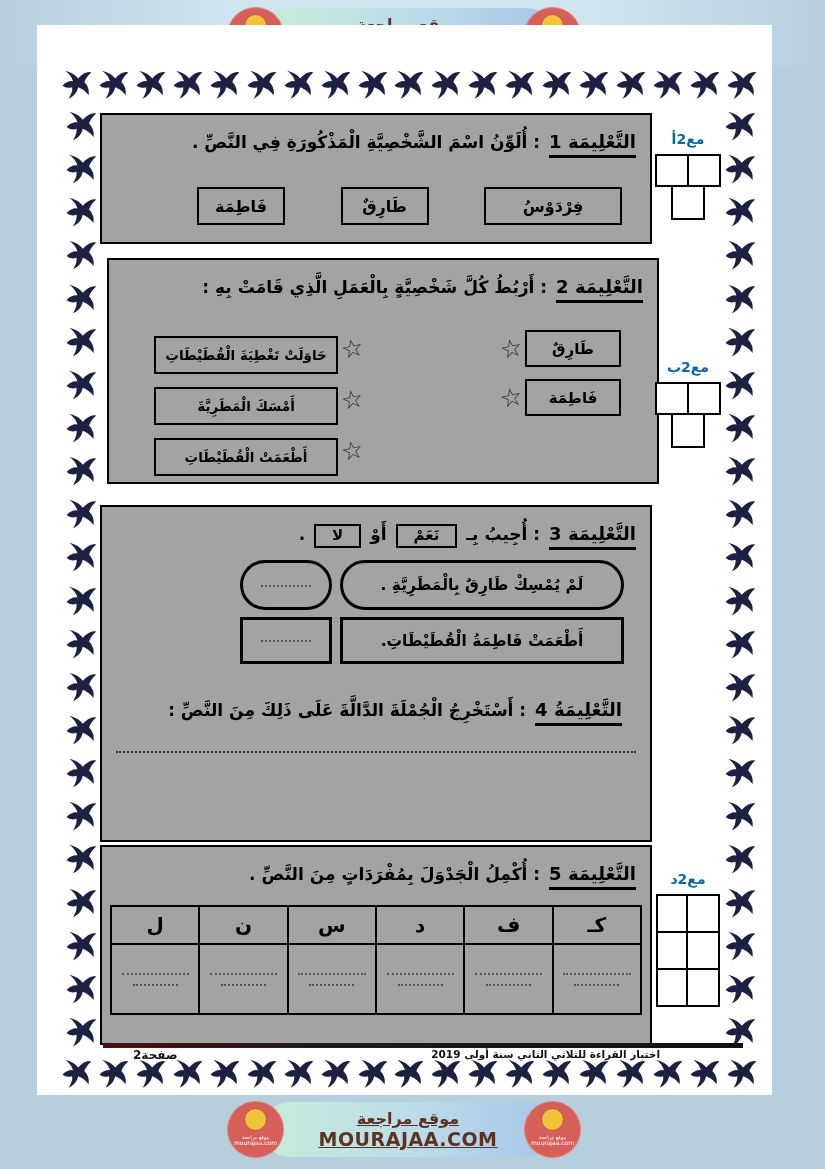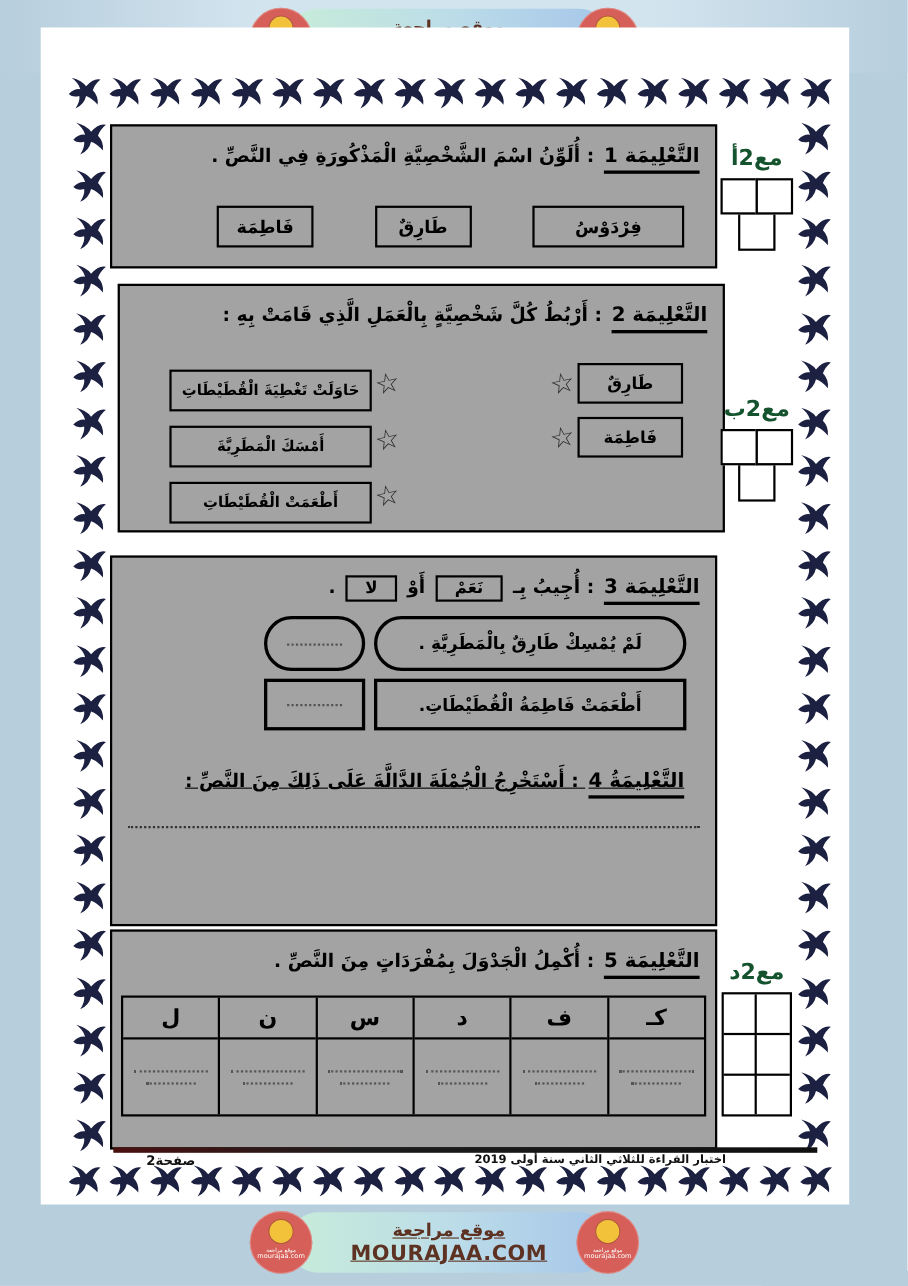--- a/index.html
+++ b/index.html
@@ -57,36 +57,36 @@
   .actbox{border:2.5px solid #000;width:180px;height:34px;display:flex;align-items:center;justify-content:center;font-weight:bold;font-size:13.5px;direction:rtl;}
   .star{font-size:25px;color:#2a2a2a;line-height:1;transform:rotate(-12deg);}
 
   
   .stmt{position:absolute;right:26px;width:284px;border:3px solid #000;display:flex;align-items:center;justify-content:center;font-weight:bold;font-size:15.5px;direction:rtl;box-sizing:border-box;}
   .ansbox{position:absolute;left:138px;width:92px;border:3px solid #000;display:flex;align-items:center;justify-content:center;box-sizing:border-box;}
   .r1{top:53px;height:50px;border-radius:25px;} .r2{top:110px;height:47px;}
   .dots{width:58%;border-bottom:2px dotted #555;height:1px;}
 
   
-  .ex4title{position:absolute;top:176px;left:10px;right:14px;text-decoration:underline;}
+  .ex4title{position:absolute;top:176px;left:10px;right:14px;}
   .dotline{position:absolute;top:244px;left:14px;right:14px;border-bottom:2.5px dotted #333;}
 
   
   .wtable{position:absolute;left:8px;right:8px;top:58px;height:106px;border:2.5px solid #000;display:flex;direction:rtl;}
   .wcol{flex:1;display:flex;flex-direction:column;border-left:2.5px solid #000;}
   .wcol:last-child{border-left:none;}
   .whead{height:36px;border-bottom:2.5px solid #000;display:flex;align-items:center;justify-content:center;font-weight:bold;font-size:20px;}
   .wbody{flex:1;display:flex;flex-direction:column;align-items:center;justify-content:center;gap:8px;}
   .dotrow{border-bottom:2px dotted #555;height:1px;}
   .dotrow.a{width:78%;} .dotrow.b{width:52%;}
 
   
   .gw{position:absolute;left:617px;width:68px;text-align:center;}
   #gw1{top:106px;} #gw2{top:334px;} #gw3{top:619px;} #gw4{top:846px;}
-  .gw-label{font-weight:bold;font-size:20px;color:#14532d;margin-bottom:7px;direction:rtl;}
+  .gw-label{font-weight:bold;font-size:14px;color:#0369a1;margin-bottom:7px;direction:rtl;}
   .gw-pair{display:flex;justify-content:center;}
   .gw-cell{width:30px;height:29px;border:2.5px solid #000;background:#fff;}
   .gw-pair .gw-cell + .gw-cell{margin-left:-2.5px;}
   .gw-single{width:30px;height:31px;border:2.5px solid #000;margin:-2.5px auto 0;background:#fff;}
   .gw-grid{width:60px;margin:0 auto;border:2.5px solid #000;display:grid;grid-template-columns:1fr 1fr;background:#fff;}
   .gw-gcell{height:35px;}
   .gw-gcell:nth-child(odd){border-right:2.5px solid #000;}
   .gw-gcell:nth-child(-n+4){border-bottom:2.5px solid #000;}
 
   

